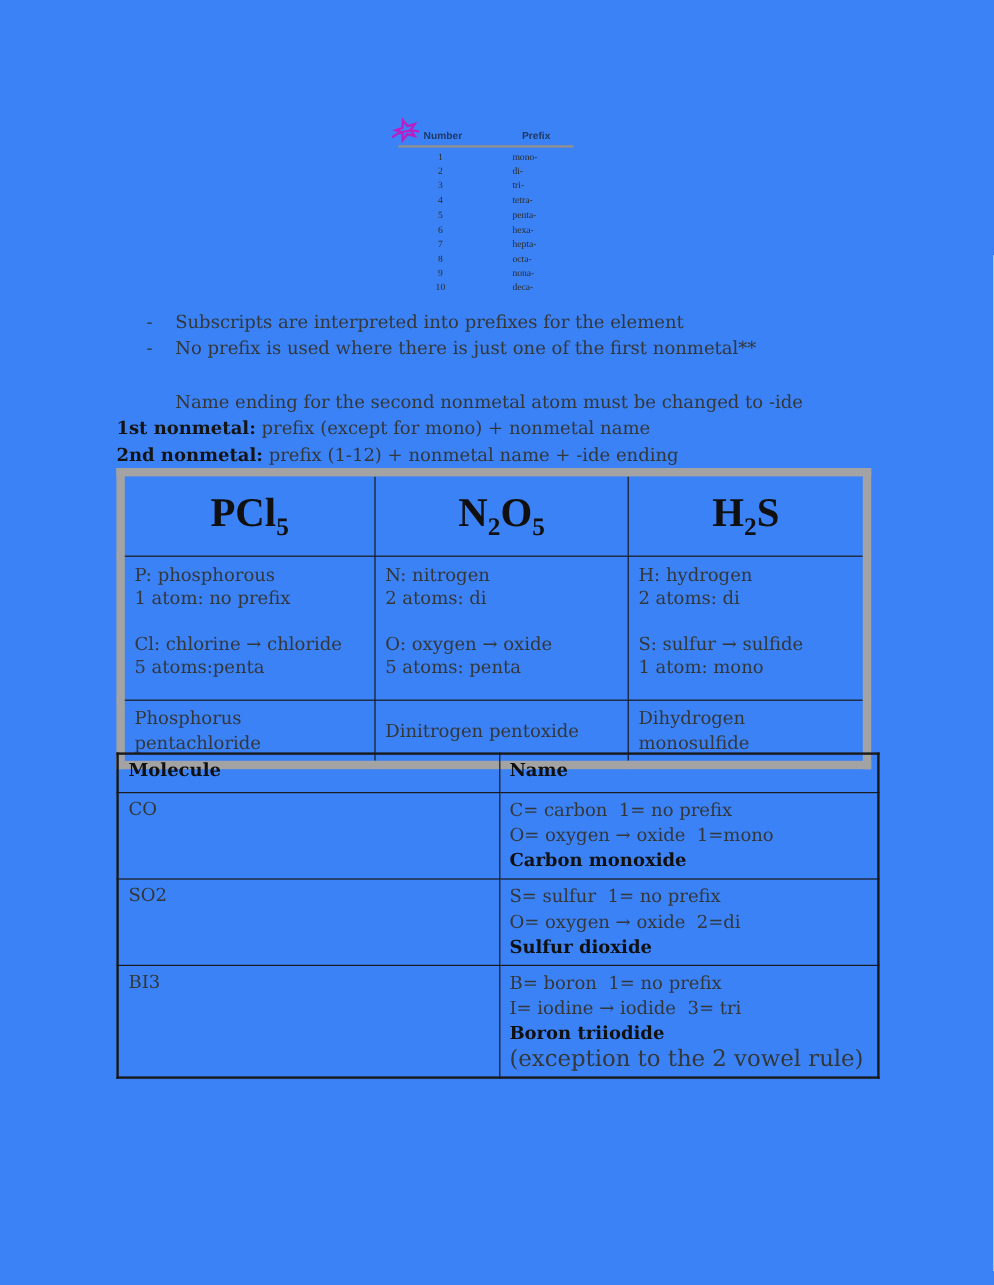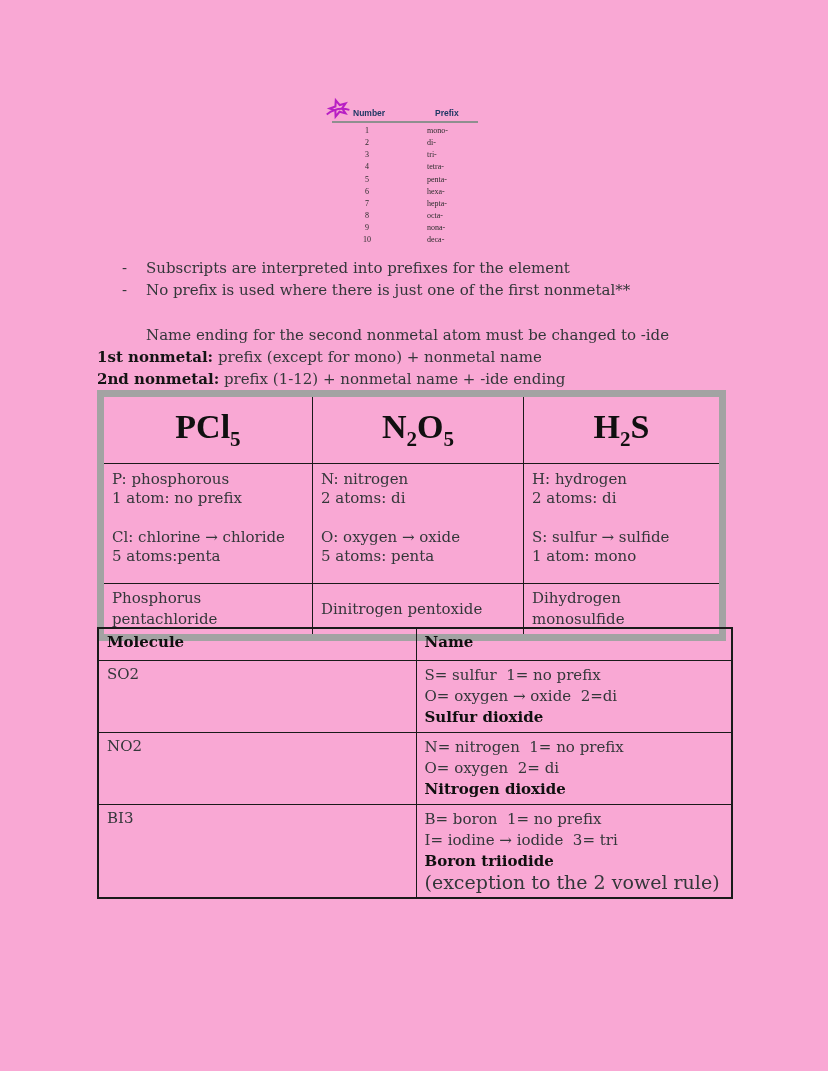--- a/index.html
+++ b/index.html
@@ -1,16 +1,16 @@
 <!DOCTYPE html>
 <html><head>
 <meta charset="utf-8">
 <style>
   html,body{margin:0;padding:0;background:#ffffff;}
-  .page{position:relative;width:828px;height:1071px;background:#f9a8d4;
+  .page{position:relative;width:828px;height:1071px;background:#3b82f6;
         font-family:"DejaVu Serif",serif;color:#33373a;overflow:hidden;text-decoration:underline;}
 
   
   .prefix-block{position:absolute;left:329px;top:99px;width:170px;
                 font-family:"Liberation Serif",serif;}
   .star-svg{position:absolute;left:-4px;top:-2px;width:26px;height:26px;}
   .ph-row{display:flex;margin-left:24px;padding-top:9px;
           font-family:"Liberation Sans",sans-serif;font-weight:bold;
           font-size:8.5px;color:#1f3864;}
   .ph-col1{width:82px;}
@@ -166,34 +166,34 @@
     <colgroup>
         <col style="width:318px">
         <col style="width:316px">
       </colgroup>
     <tbody>
         <tr class="t2-head">
       <th>Molecule</th>
       <th>Name</th>
     </tr>
     <tr>
+      <td class="mol">CO</td>
+      <td>
+        <div class="expl">C= carbon  1= no prefix
+O= oxygen → oxide  1=mono</div>
+        <div class="result">Carbon monoxide</div>
+        <div class="note"></div>
+      </td>
+    </tr>
+    <tr>
       <td class="mol">SO2</td>
       <td>
         <div class="expl">S= sulfur  1= no prefix
 O= oxygen → oxide  2=di</div>
         <div class="result">Sulfur dioxide</div>
-        <div class="note"></div>
-      </td>
-    </tr>
-    <tr>
-      <td class="mol">NO2</td>
-      <td>
-        <div class="expl">N= nitrogen  1= no prefix
-O= oxygen  2= di</div>
-        <div class="result">Nitrogen dioxide</div>
         <div class="note"></div>
       </td>
     </tr>
     <tr>
       <td class="mol">BI3</td>
       <td>
         <div class="expl">B= boron  1= no prefix
 I= iodine → iodide  3= tri</div>
         <div class="result">Boron triiodide</div>
         <div class="note">(exception to the 2 vowel rule)</div>

